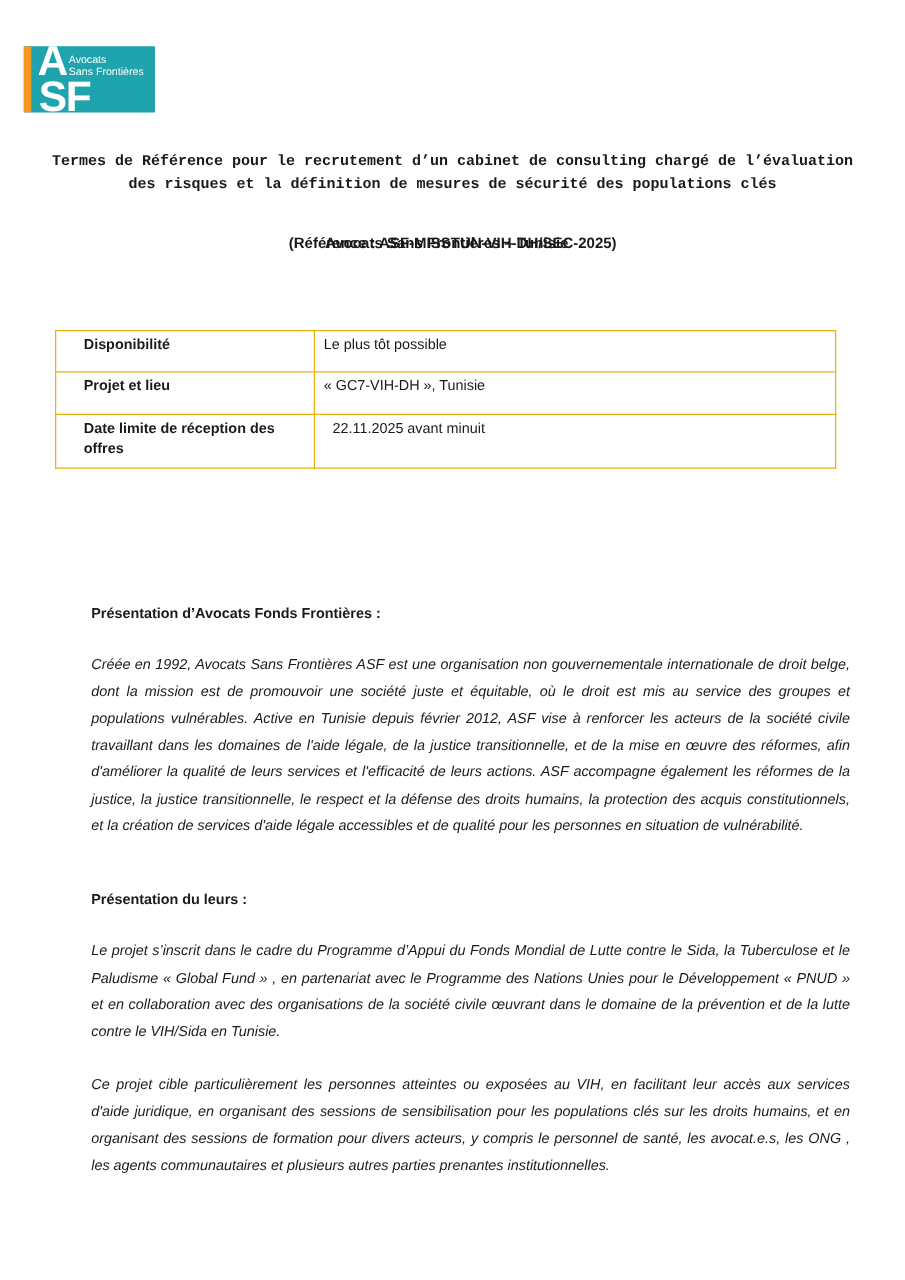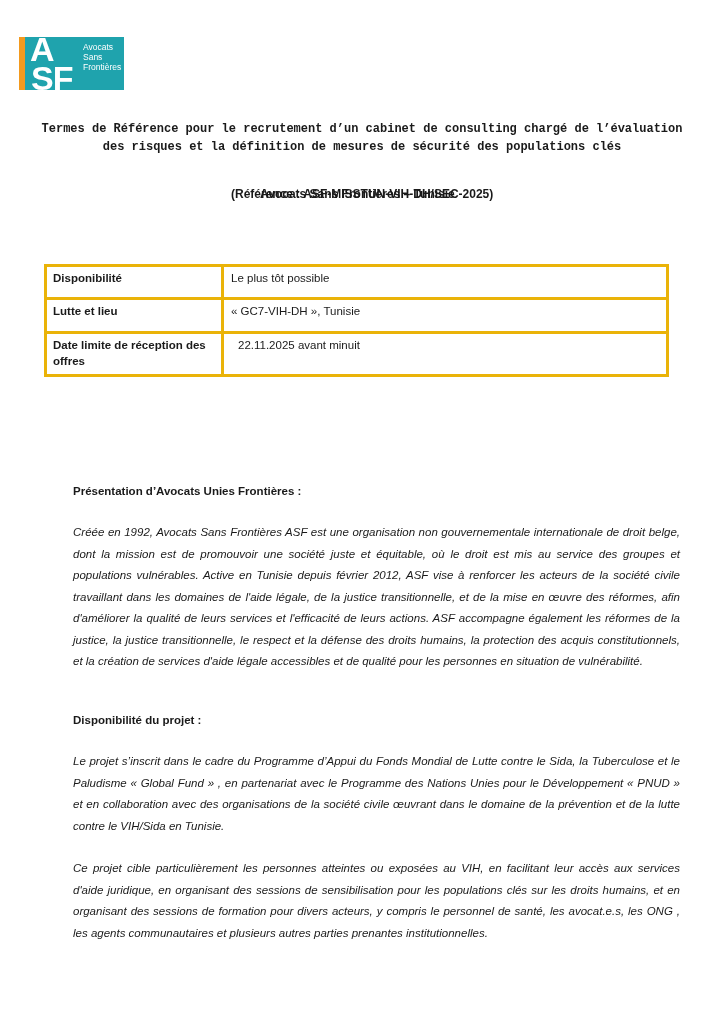--- a/index.html
+++ b/index.html
@@ -12,36 +12,36 @@
       background: #1fa3ad; overflow: hidden;
     }
     .logo .stripe { position: absolute; left: 0; top: 0; width: 6px; height: 100%; background: #f39a1e; }
     .logo .big {
       position: absolute; color: #ffffff; font-weight: bold; font-family: "Liberation Sans", sans-serif;
       line-height: 1;
     }
     .logo .big.a { left: 11px; top: -5px; font-size: 34px; }
     .logo .big.sf { left: 12px; top: 24px; font-size: 34px; letter-spacing: -1px; }
     .logo .tag {
-      position: absolute; left: 64px; top: 5px; color: #ffffff; font-size: 8.5px; line-height: 10px;
+      position: absolute; left: 36px; top: 5px; color: #ffffff; font-size: 8.5px; line-height: 10px;
     }
     .title {
       position: absolute; left: 30px; top: 120px; width: 664px; text-align: center;
       font-weight: bold; font-size: 12px; line-height: 18px; font-family: Liberation Mono, monospace;
     }
     .ref {
       position: absolute; top: 185px; left: 0; width: 724px; font-weight: bold; font-size: 12px; line-height: 18px;
     }
     .ref .l1 { position: absolute; left: 231px; top: 0; white-space: nowrap; }
     .ref .l2 { position: absolute; left: 260px; top: 0; white-space: nowrap; }
     table.info {
       position: absolute; left: 44px; top: 264px; width: 625px; border-collapse: collapse;
       font-size: 11.5px; line-height: 16px;
     }
-    table.info td { border: 3px solid #eab308; vertical-align: top; padding: 3px 6px; }
+    table.info td { border: 1px solid #eab308; vertical-align: top; padding: 3px 22px; }
     table.info td.k { width: 162px; font-weight: bold; }
     table.info td.v { padding-left: 7px; }
     table.info td.v.ind { padding-left: 14px; }
     .section {
       position: absolute; left: 73px; width: 607px; font-size: 11.5px; line-height: 21.5px;
     }
     .section h3 { margin: 0; font-size: 11.5px; font-weight: bold; line-height: 18px; }
     .section p { margin: 0; text-align: justify; font-style: italic; }
   </style>
 </head>
@@ -64,32 +64,32 @@
   <div class="l2">Avocats Sans Frontières – Tunisie</div>
 </div>
 
 <table class="info">
   <tbody>
       <tr style="height:33px">
     <td class="k">Disponibilité</td>
     <td class="v">Le plus tôt possible</td>
   </tr>
   <tr style="height:34px">
-    <td class="k">Lutte et lieu</td>
+    <td class="k">Projet et lieu</td>
     <td class="v">« GC7-VIH-DH », Tunisie</td>
   </tr>
   <tr style="height:43px">
     <td class="k">Date limite de réception des offres</td>
     <td class="v ind">22.11.2025 avant minuit</td>
   </tr>
 </tbody>
   </table>
 
 <div class="section" style="top:482px;">
-  <h3>Présentation d’Avocats Unies Frontières :</h3>
+  <h3>Présentation d’Avocats Fonds Frontières :</h3>
   <p style="margin-top:22px;">Créée en 1992, Avocats Sans Frontières ASF est une organisation non gouvernementale internationale de droit belge, dont la mission est de promouvoir une société juste et équitable, où le droit est mis au service des groupes et populations vulnérables. Active en Tunisie depuis février 2012, ASF vise à renforcer les acteurs de la société civile travaillant dans les domaines de l'aide légale, de la justice transitionnelle, et de la mise en œuvre des réformes, afin d'améliorer la qualité de leurs services et l'efficacité de leurs actions. ASF accompagne également les réformes de la justice, la justice transitionnelle, le respect et la défense des droits humains, la protection des acquis constitutionnels, et la création de services d'aide légale accessibles et de qualité pour les personnes en situation de vulnérabilité.</p>
 </div>
 
 <div class="section" style="top:711px;">
-  <h3>Disponibilité du projet :</h3>
+  <h3>Présentation du leurs :</h3>
   <p style="margin-top:22px;">Le projet s’inscrit dans le cadre du Programme d’Appui du Fonds Mondial de Lutte contre le Sida, la Tuberculose et le Paludisme « Global Fund » , en partenariat avec le Programme des Nations Unies pour le Développement « PNUD » et en collaboration avec des organisations de la société civile œuvrant dans le domaine de la prévention et de la lutte contre le VIH/Sida en Tunisie.</p>
   <p style="margin-top:21px;">Ce projet cible particulièrement les personnes atteintes ou exposées au VIH, en facilitant leur accès aux services d'aide juridique, en organisant des sessions de sensibilisation pour les populations clés sur les droits humains, et en organisant des sessions de formation pour divers acteurs, y compris le personnel de santé, les avocat.e.s, les ONG , les agents communautaires et plusieurs autres parties prenantes institutionnelles.</p>
 </div>
 
 </body></html>

